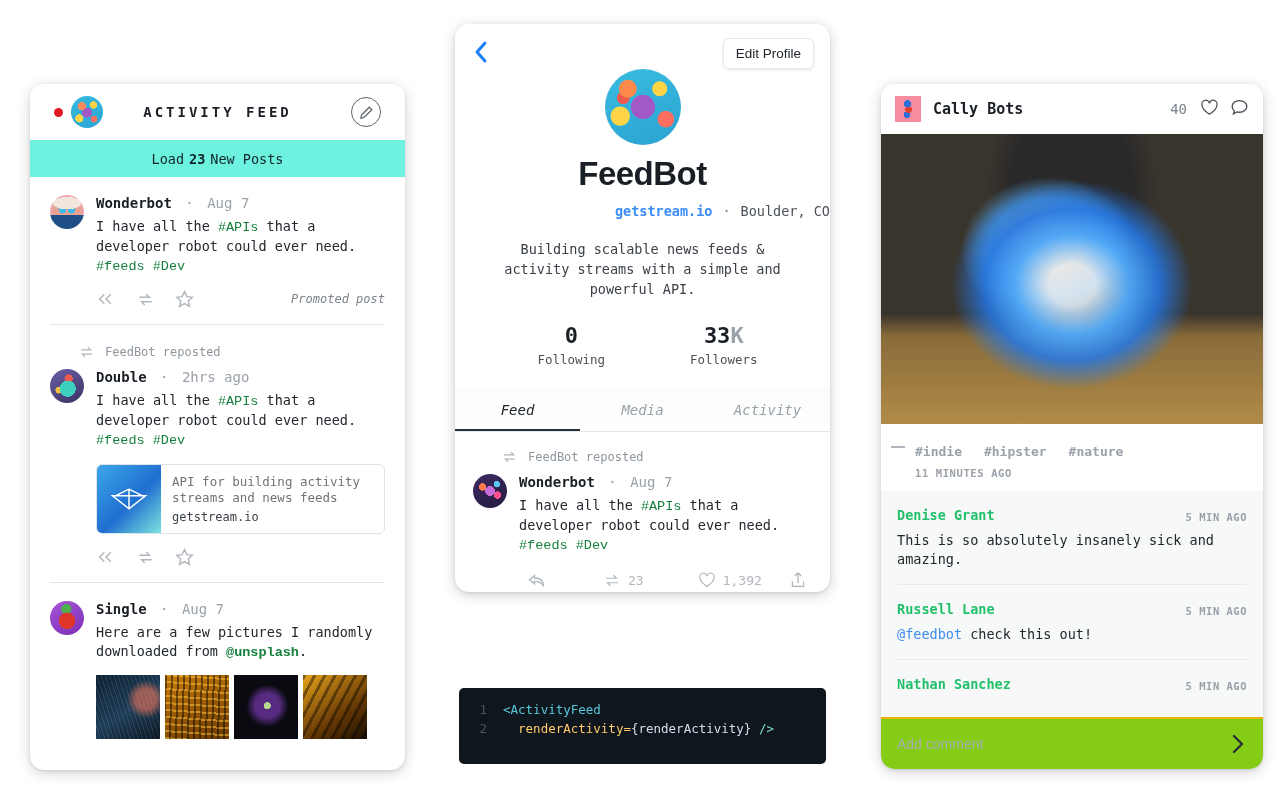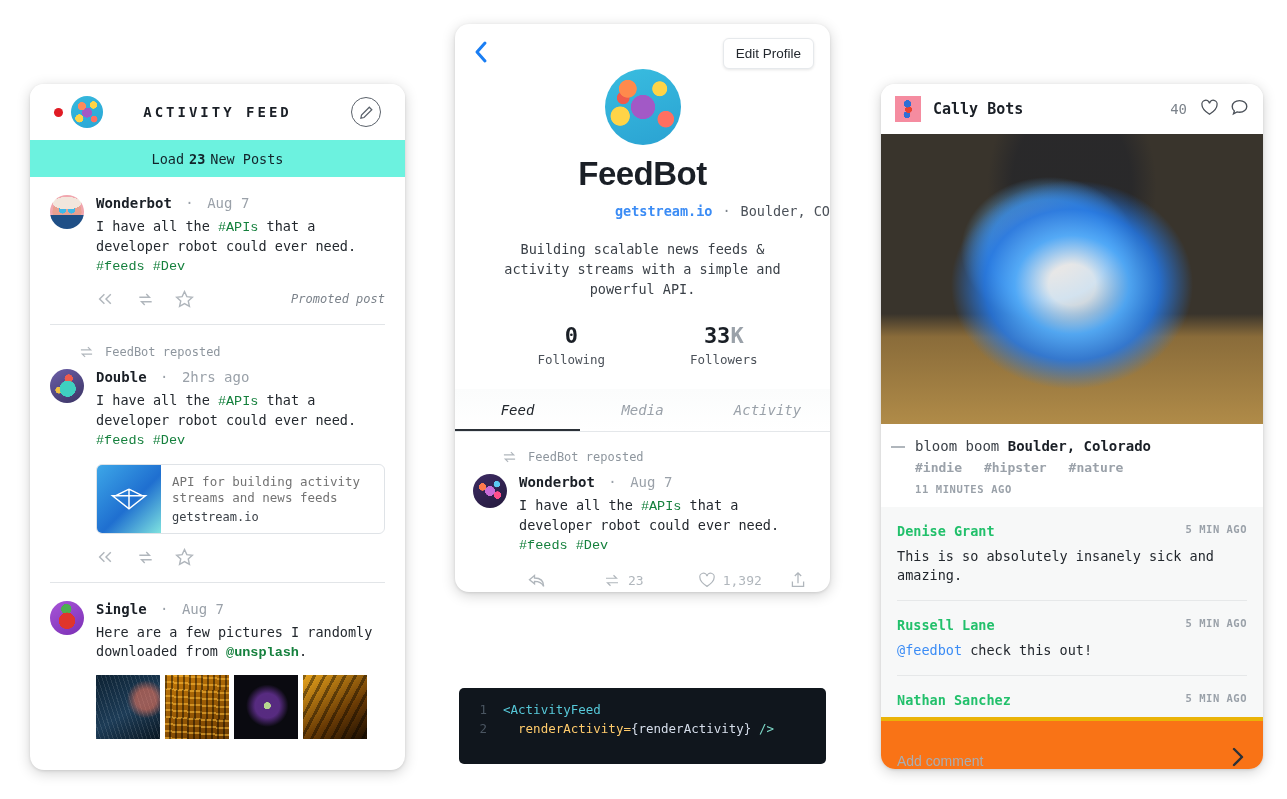--- a/index.html
+++ b/index.html
@@ -231,29 +231,29 @@
   .ph-cap { padding: 14px 16px 12px 16px; position: relative; }
   .cap-dash { position:absolute; left: 10px; top: 22px; width: 14px; height: 2px; background:#b0b6bc; }
   .cap-line1 { font-size: 14px; color:#3b4148; margin-left: 18px; }
   .cap-line1 b { color:#1a1f26; font-weight:bold; }
   .cap-tags { margin-left: 18px; margin-top: 6px; font-size: 13px; color:#9aa1a9; display:flex; gap: 22px; font-weight: bold; }
   .cap-time { margin-left: 18px; margin-top: 8px; font-size: 10.5px; letter-spacing: .6px; color:#9aa1a9; font-weight:bold; }
 
   .comments { background:#f7f8f8; padding: 0 16px; height: 230px; overflow:hidden; }
   .comment { padding: 16px 0 15px 0; border-bottom: 1px solid #e6e8e9; }
   .comment:last-child { border-bottom: none; }
-  .c-head { display:flex; align-items:flex-start; }
+  .c-head { display:flex; align-items:flex-end; }
   .c-name { font-size: 13.5px; font-weight:bold; color:#22c06b; }
   .c-time { margin-left:auto; font-size: 10.5px; font-weight:bold; letter-spacing:.5px; color:#9aa1a9; }
   .c-body { font-size: 13.5px; line-height: 19px; color:#23282e; margin-top: 8px; }
   .c-body .mention { color:#3b8cf5; }
 
   .add-comment {
-    position:absolute; left:0; right:0; bottom: 0; height: 52px; background:#f97316;
-    display:flex; align-items:flex-end; padding: 0 16px; border-top: 4px solid #eab308;
+    position:absolute; left:0; right:0; bottom: 0; height: 52px; background:#84cc16;
+    display:flex; align-items:center; padding: 0 16px; border-top: 2px solid #eab308;
   }
   .add-comment input {
     border:none; outline:none; flex:1 1 auto; font-size: 14px; color:#23282e;
     font-family:"Liberation Sans", sans-serif; background:transparent;
   }
   .add-comment input::placeholder { color:#a8aeb4; }
   .send-icon { color:#2b3138; cursor:pointer; line-height:0; }
 </style>
 </head>
 <body>
@@ -503,21 +503,20 @@
               <path d="M11 3c4.9 0 8.5 3 8.5 6.8S15.9 16.6 11 16.6c-1 0-2-.1-2.9-.4L4 18.4l1-3.3C3.2 13.8 2.5 11.9 2.5 9.8 2.5 6 6.1 3 11 3z"></path>
             </svg>
         </span>
       </span>
     </div>
 
     <div class="ph-img"></div>
 
     <div class="ph-cap">
       <span class="cap-dash"></span>
-      <div class="cap-line1"><span>bloom boom </span><b>Boulder, Colorado</b></div>
       <div class="cap-tags">
         <span>#indie</span>
         <span>#hipster</span>
         <span>#nature</span>
       </div>
       <div class="cap-time">11 MINUTES AGO</div>
     </div>
 
     <div class="comments">
       <div class="comment">

